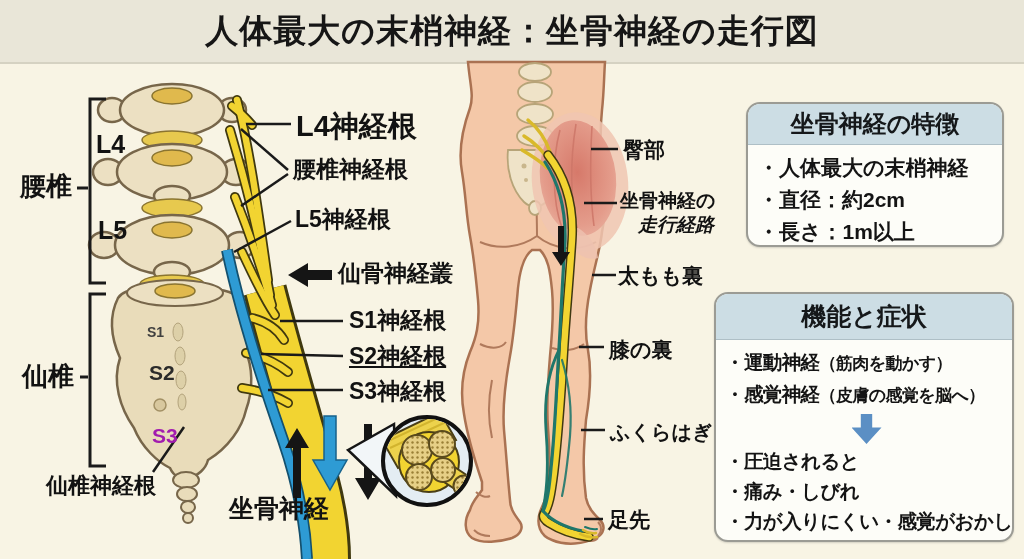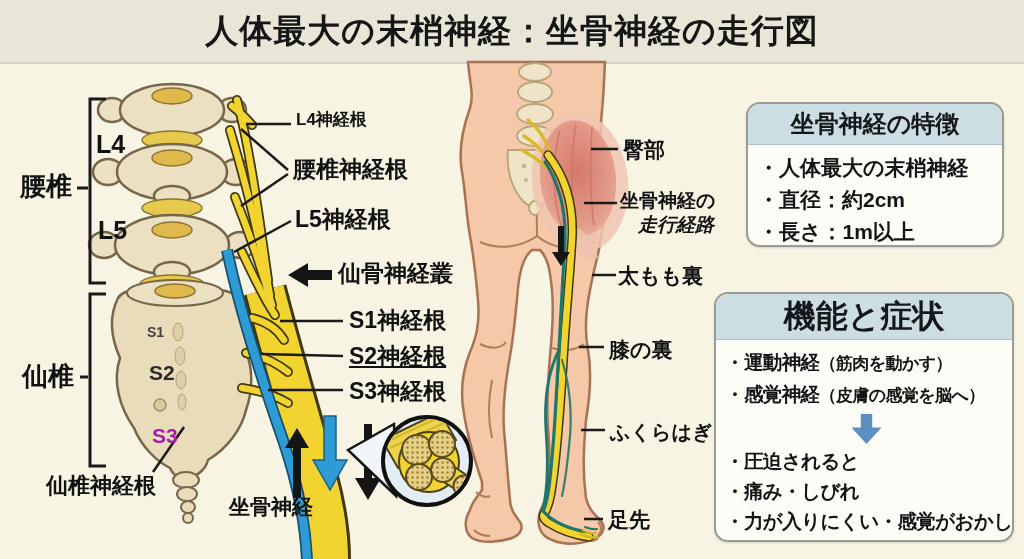--- a/index.html
+++ b/index.html
@@ -10,21 +10,21 @@
   .titlebar h1{margin:0;font-size:33px;font-weight:bold;color:#161616;letter-spacing:1px;}
   svg.art{position:absolute;left:0;top:0;}
   .lbl{position:absolute;font-weight:bold;color:#121212;white-space:nowrap;line-height:1.1;}
   .routelbl{position:absolute;font-weight:bold;color:#121212;line-height:24px;}
   .routelbl .l2{padding-left:18px;font-style:italic;}
   .infobox{position:absolute;background:#fdfdf8;border:2px solid #9b9b94;border-radius:14px;
     box-shadow:0 1px 2px rgba(0,0,0,0.15);overflow:hidden;}
   .infobox .hd{background:#ccdde4;border-bottom:1px solid #aebfc6;text-align:center;
     font-weight:bold;color:#15181a;}
   .box1 .hd{height:40px;line-height:40px;font-size:24px;}
-  .box2 .hd{height:45px;line-height:45px;font-size:32px;}
+  .box2 .hd{height:45px;line-height:45px;font-size:25px;}
   .box1 .bd{padding:7px 6px 0 10px;}
   .box2 .bd{padding:7px 4px 0 9px;}
   .item{font-weight:bold;color:#141414;white-space:nowrap;}
   .box1 .item{font-size:21px;line-height:32px;}
   .box2 .item{font-size:19.5px;line-height:30px;letter-spacing:-0.6px;}
   .box2 .item .sub{font-size:17px;}
   .blue-arrow{width:30px;height:30px;margin:3px auto 2px auto;background:#5b8fc4;
     clip-path:polygon(31% 0,69% 0,69% 45%,100% 45%,50% 100%,0 45%,31% 45%);}
 </style>
 </head>
@@ -255,28 +255,28 @@
   </svg>
 
   <div class="lbl" style="left:20px;top:172px;font-size:26px;">腰椎</div>
   <div class="lbl" style="left:22px;top:362px;font-size:26px;">仙椎</div>
   <div class="lbl" style="left:96px;top:131px;font-size:25px;">L4</div>
   <div class="lbl" style="left:98px;top:217px;font-size:25px;">L5</div>
   <div class="lbl" style="left:147px;top:325px;font-size:14px;color:#404040;">S1</div>
   <div class="lbl" style="left:149px;top:361px;font-size:21px;color:#2a2a2a;">S2</div>
   <div class="lbl" style="left:152px;top:424px;font-size:21px;color:#a21caf;">S3</div>
   <div class="lbl" style="left:46px;top:474px;font-size:22px;">仙椎神経根</div>
-  <div class="lbl" style="left:296px;top:111px;font-size:17px;">L4神経根</div>
+  <div class="lbl" style="left:296px;top:111px;font-size:29px;">L4神経根</div>
   <div class="lbl" style="left:293px;top:157px;font-size:23px;">腰椎神経根</div>
   <div class="lbl" style="left:295px;top:207px;font-size:23px;">L5神経根</div>
   <div class="lbl" style="left:338px;top:261px;font-size:23px;">仙骨神経叢</div>
   <div class="lbl" style="left:349px;top:308px;font-size:23px;">S1神経根</div>
   <div class="lbl" style="left:349px;top:344px;font-size:23px;text-decoration:underline;">S2神経根</div>
   <div class="lbl" style="left:349px;top:379px;font-size:23px;">S3神経根</div>
-  <div class="lbl" style="left:229px;top:495px;font-size:21px;">坐骨神経</div>
+  <div class="lbl" style="left:229px;top:495px;font-size:25px;">坐骨神経</div>
 
   <div class="lbl" style="left:623px;top:138px;font-size:21px;">臀部</div>
   <div class="routelbl" style="left:620px;top:189px;font-size:19px;">
     <div class="l1">坐骨神経の</div>
     <div class="l2">走行経路</div>
   </div>
   <div class="lbl" style="left:618px;top:264px;font-size:21px;">太もも裏</div>
   <div class="lbl" style="left:609px;top:338px;font-size:21px;">膝の裏</div>
   <div class="lbl" style="left:610px;top:421px;font-size:20px;">ふくらはぎ</div>
   <div class="lbl" style="left:608px;top:508px;font-size:21px;">足先</div>

